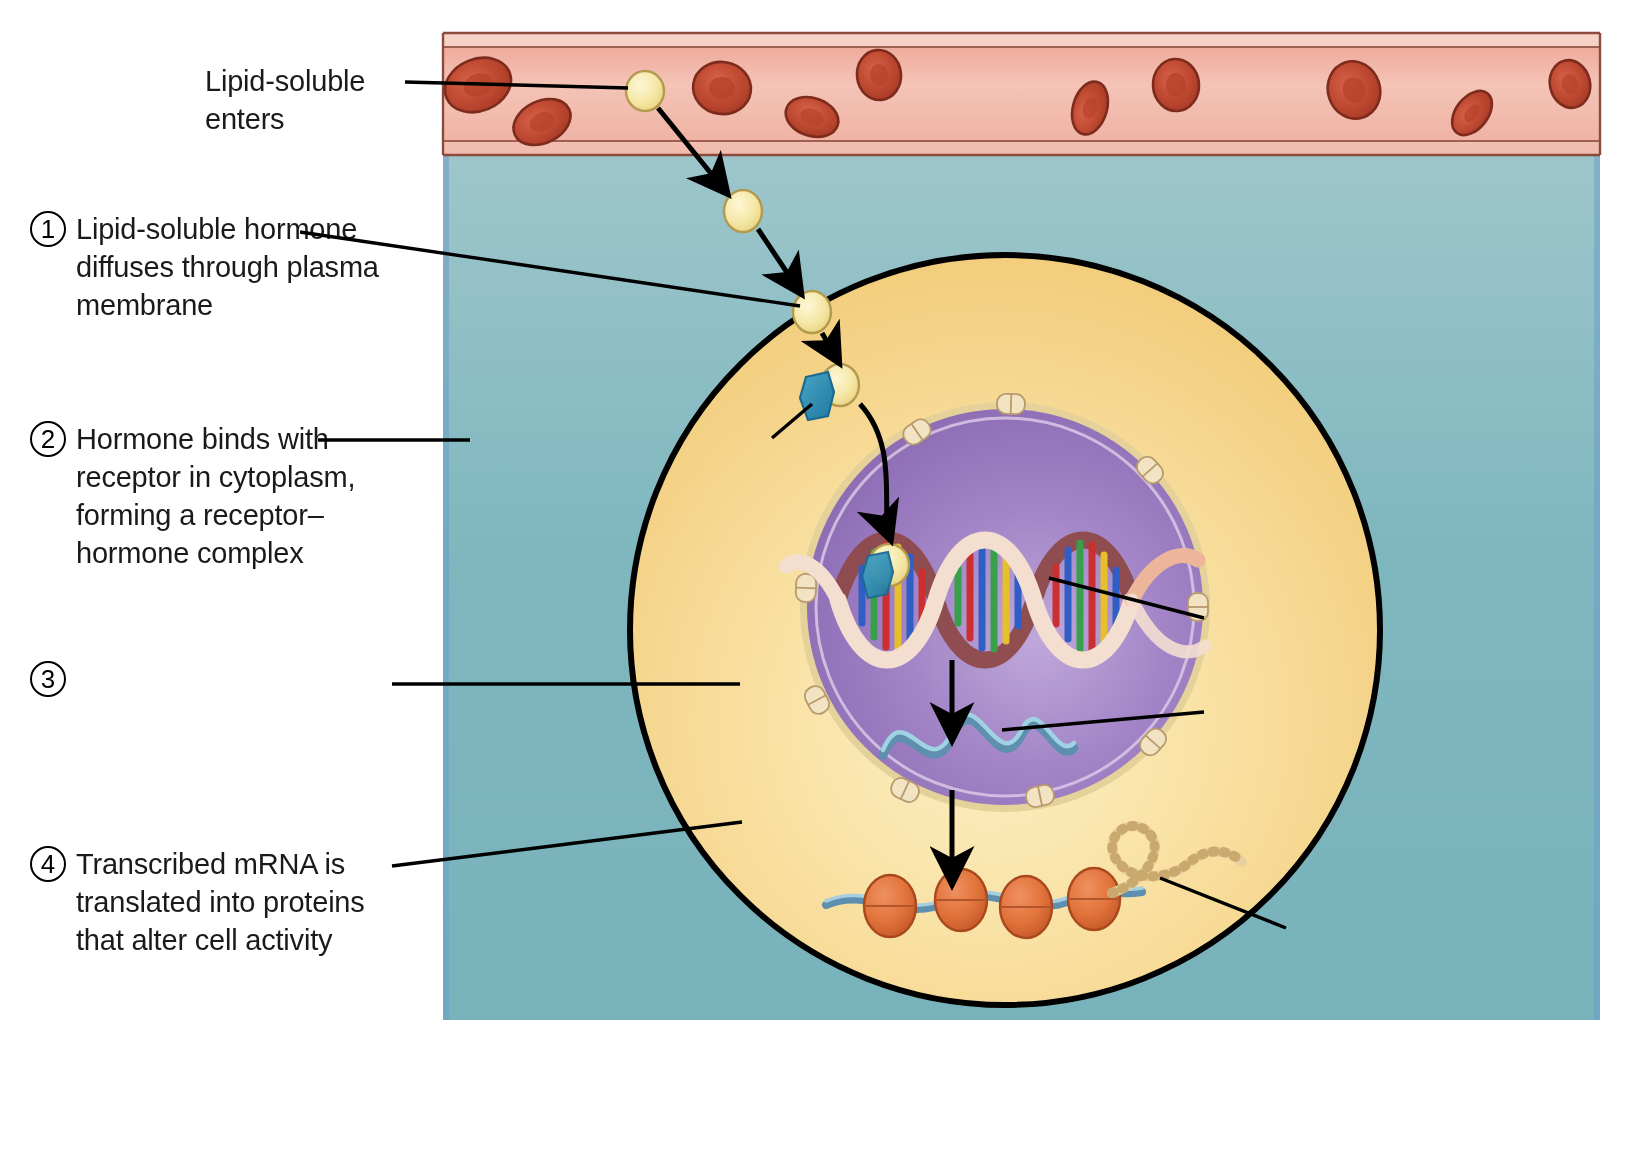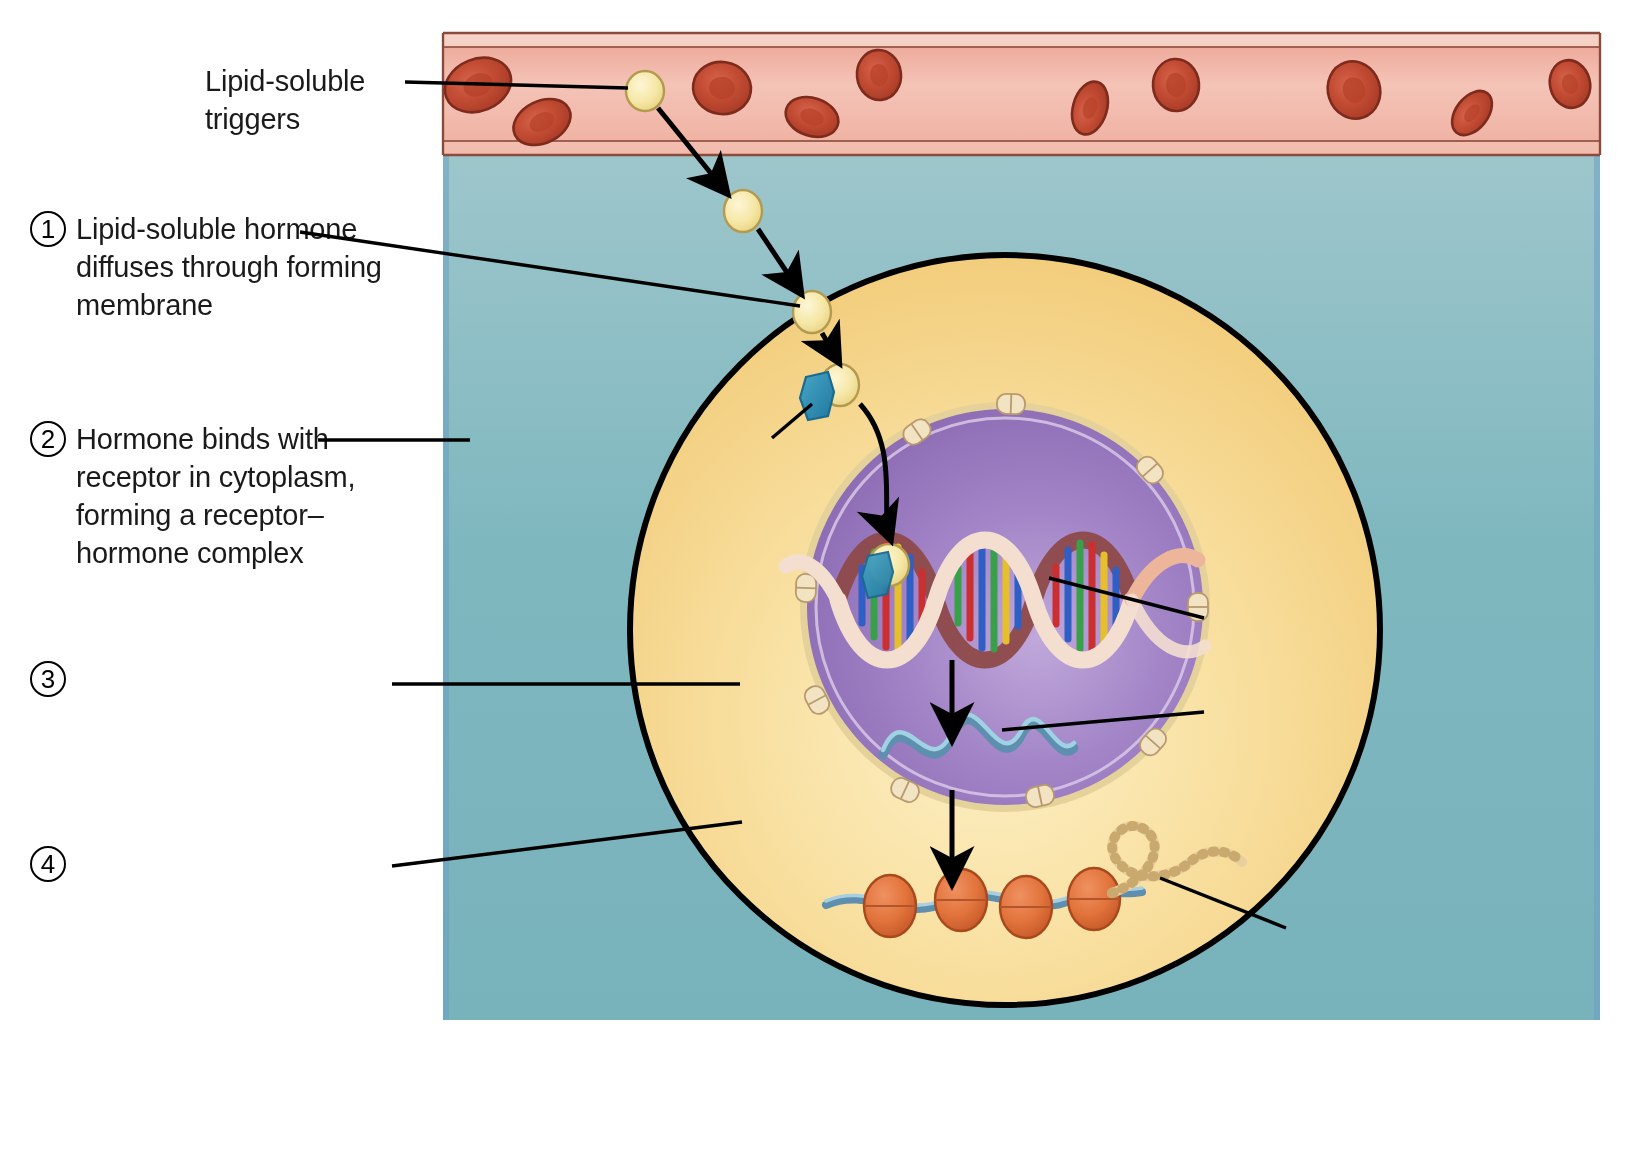--- a/index.html
+++ b/index.html
@@ -66,38 +66,39 @@
     letter-spacing: -0.1px;
     white-space: pre-line;
   }
 </style>
 </head>
 <body>
 
 <div id="stage">
 
   <div class="callout-title">Lipid-soluble
-triggers</div>
+enters</div>
 
   <div class="step" style="left:30px; top:210px;">
     <div class="num">1</div>
-    <div class="txt">Lipid-soluble hormone diffuses through forming membrane</div>
+    <div class="txt">Lipid-soluble hormone diffuses through plasma membrane</div>
   </div>
 
   <div class="step" style="left:30px; top:420px;">
     <div class="num">2</div>
     <div class="txt">Hormone binds with receptor in cytoplasm, forming a receptor–hormone complex</div>
   </div>
 
   <div class="step" style="left:30px; top:660px;">
     <div class="num">3</div>
   </div>
 
   <div class="step" style="left:30px; top:845px;">
     <div class="num">4</div>
+    <div class="txt">Transcribed mRNA is translated into proteins that alter cell activity</div>
   </div>
 
   <div class="diagram-label" style="left:925px; top:82px;">Capillary</div>
 
   <div class="diagram-label" style="left:1185px; top:200px;">Extracellular fluid</div>
 
   <div class="diagram-label" style="left:908px; top:288px;">Cytoplasm</div>
 
   <div class="diagram-label" style="left:915px; top:444px;">Nucleus</div>
 

